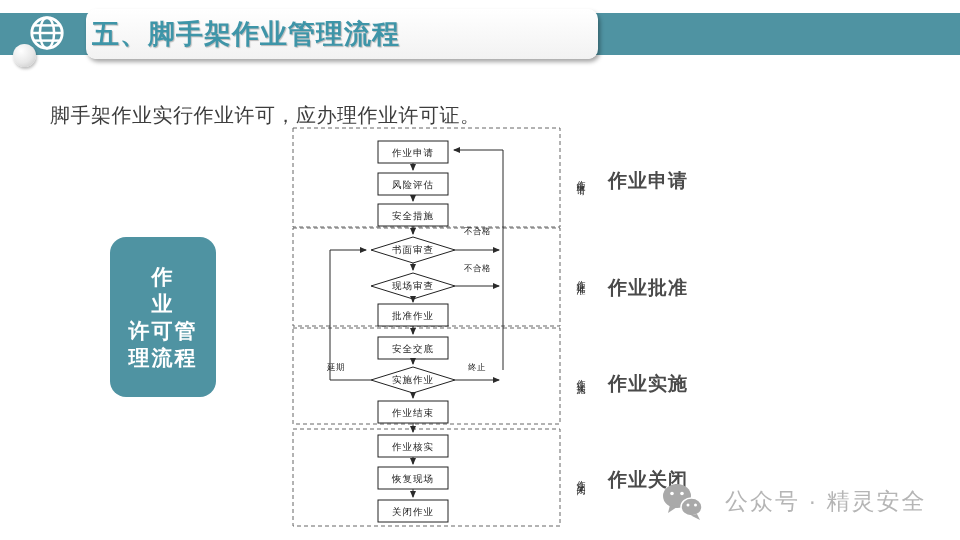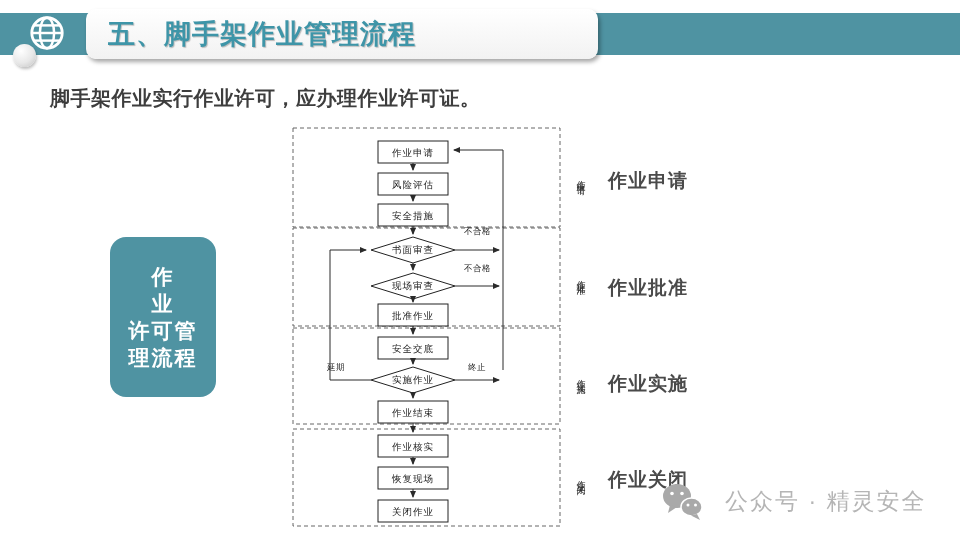--- a/index.html
+++ b/index.html
@@ -20,29 +20,29 @@
     box-shadow:1px 2px 3px rgba(0,0,0,0.25);
   }
   .title-box{
     position:absolute;left:86px;top:9px;width:512px;height:50px;
     background:linear-gradient(#ffffff,#f2f2f2);
     border-radius:10px;
     box-shadow:2px 3px 4px rgba(0,0,0,0.35);
     display:flex;align-items:center;
   }
   .title-text{
-    padding-left:22px;
+    padding-left:6px;
     font-size:27px;font-weight:bold;color:#3e95a8;
     text-shadow:1px 1px 1px rgba(0,0,0,0.25);
     letter-spacing:1px;white-space:nowrap;
   }
   
   .subtitle{
-    position:absolute;left:50px;top:85px;
-    font-size:20px;font-weight:bold;color:#3d3d3d;letter-spacing:0.5px;white-space:nowrap;
+    position:absolute;left:50px;top:102px;
+    font-size:20px;font-weight:normal;color:#3d3d3d;letter-spacing:0.5px;white-space:nowrap;
   }
   
   .side-box{
     position:absolute;left:110px;top:237px;width:106px;height:160px;
     background:#4f93a2;border-radius:16px;
     display:flex;flex-direction:column;align-items:center;justify-content:center;
     color:#ffffff;font-weight:bold;font-size:21px;line-height:27px;
     text-align:center;letter-spacing:2px;
   }
   

